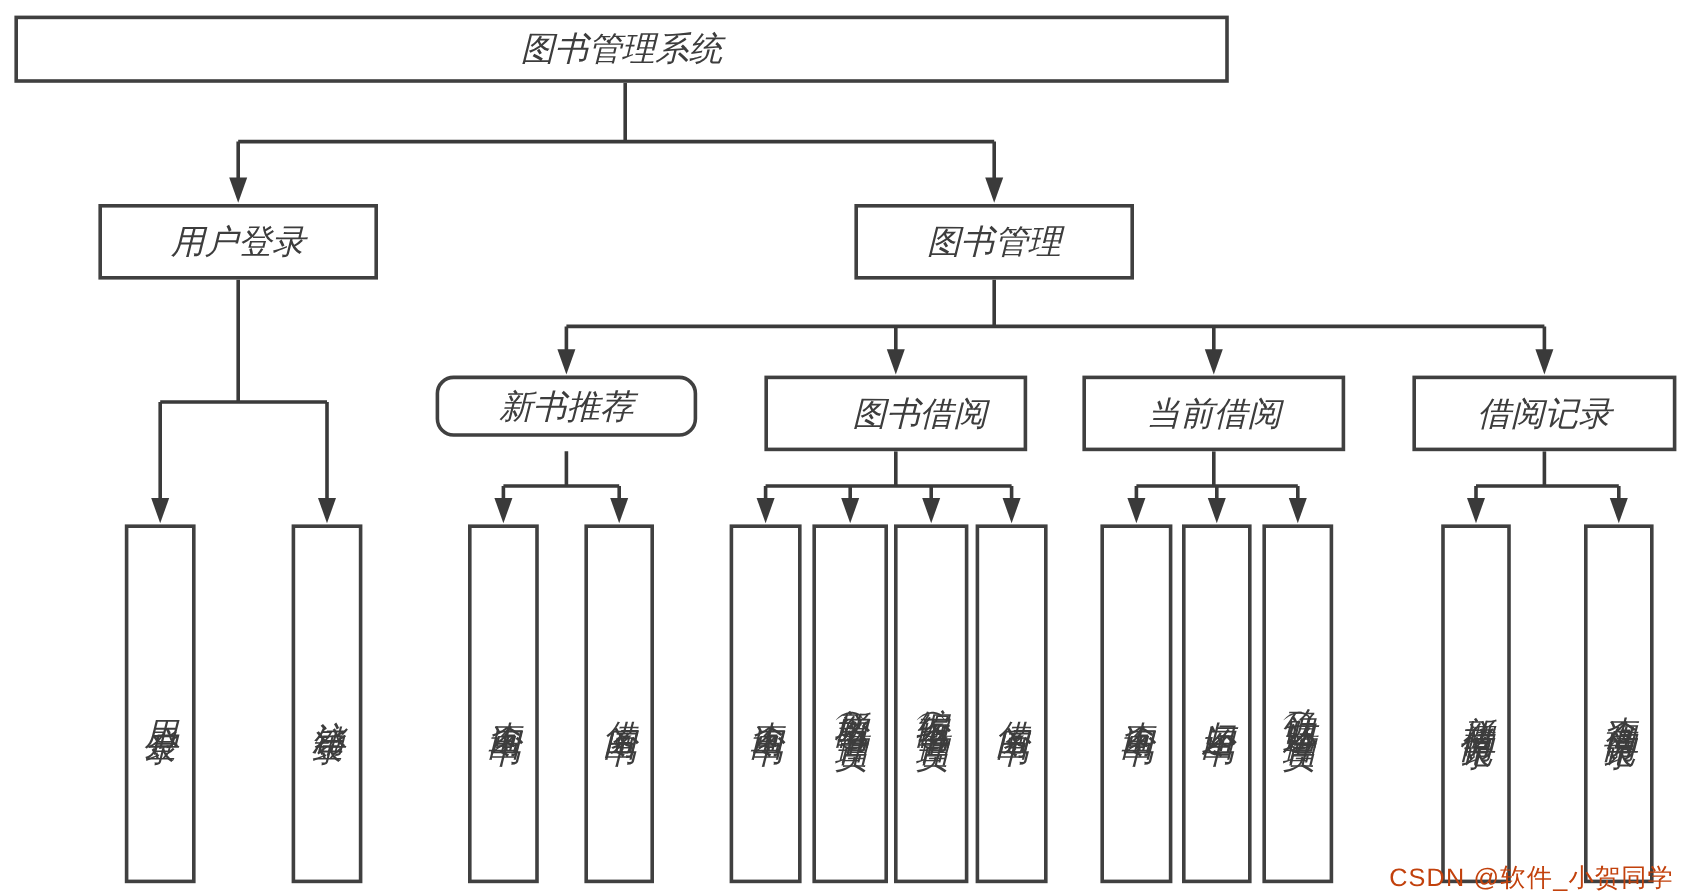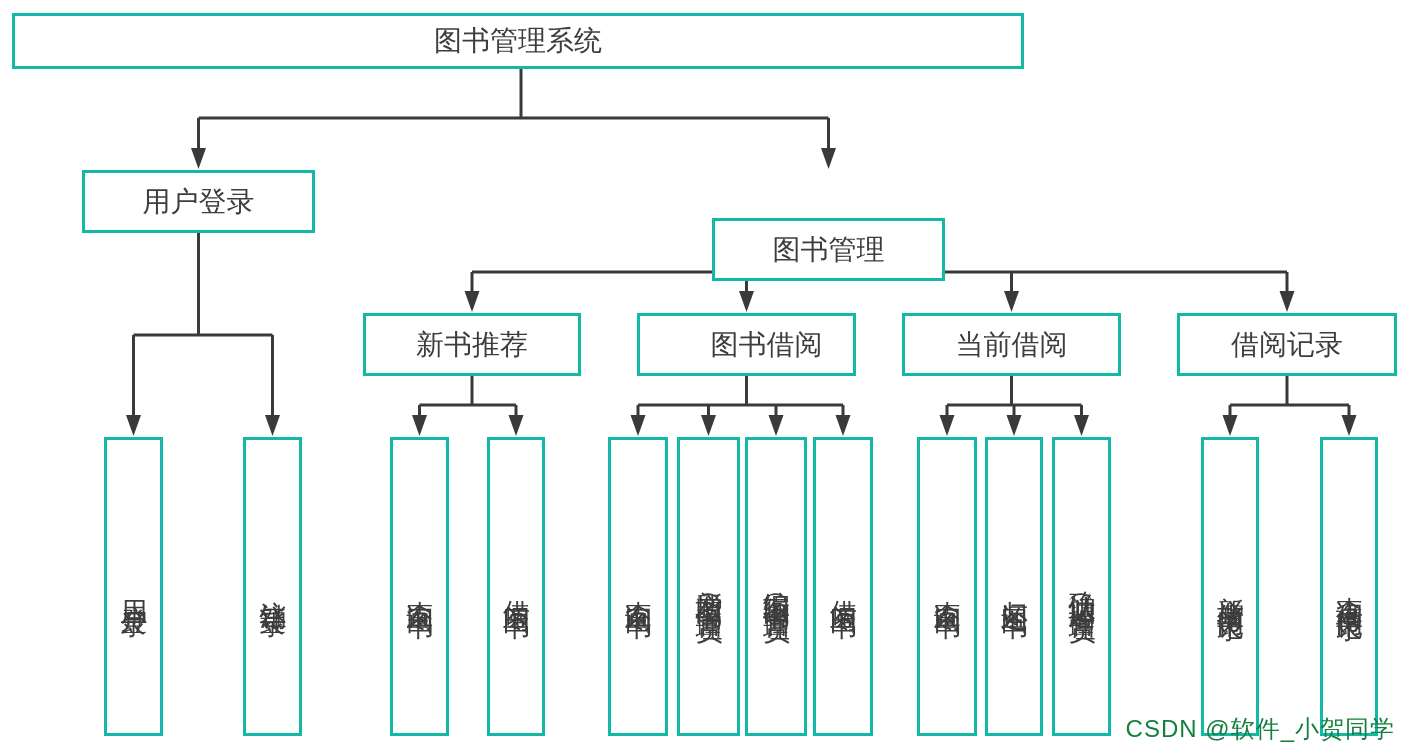--- a/index.html
+++ b/index.html
@@ -7,41 +7,42 @@
     position:relative;
     width:1405px;height:747px;
     background:#ffffff;
     font-family:"Liberation Sans","DejaVu Sans",sans-serif;
     overflow:hidden;
   }
   #wires{position:absolute;left:0;top:0;width:1405px;height:747px;}
   .node{
     position:absolute;
     box-sizing:border-box;
-    border:3px solid #14b8a6;
+    border:3px solid #404040;
     background:#ffffff;
     display:flex;align-items:center;justify-content:center;
     color:#3d3d3d;
     font-size:28px;
     white-space:nowrap;
     z-index:2;
+    font-style:italic;
   }
   .leaf{
     font-size:27px;
     writing-mode:vertical-rl;
     text-orientation:mixed;
     letter-spacing:4px;
     line-height:1;
     white-space:normal;
   }
   #watermark{
     position:absolute;
     right:10px;bottom:2px;
-    font-size:24px;
-    color:#15803d;
+    font-size:21px;
+    color:#c2410c;
     letter-spacing:1px;
     z-index:5;
   }
 </style>
 </head>
 <body>
 
 <div id="canvas">
 
   <svg id="wires" width="1405" height="747" viewBox="0 0 1405 747">
@@ -85,23 +86,23 @@
       <use href="#ah" x="1014" y="436"></use>
       <use href="#ah" x="1081.5" y="436"></use>
       <use href="#ah" x="1230" y="436"></use>
       <use href="#ah" x="1349" y="436"></use>
     </g>
   </svg>
 
   <div class="node" style="left:12px;top:13px;width:1012px;height:56px;">图书管理系统</div>
 
   <div class="node" style="left:82px;top:170px;width:233px;height:63px;">用户登录</div>
-  <div class="node" style="left:712px;top:170px;width:233px;height:63px;margin-top:48px;">图书管理</div>
+  <div class="node" style="left:712px;top:170px;width:233px;height:63px;">图书管理</div>
 
-  <div class="node" style="left:363px;top:313px;width:218px;height:63px;">新书推荐</div>
+  <div class="node" style="left:363px;top:313px;width:218px;height:51px;border-radius:15px;">新书推荐</div>
   <div class="node" style="left:637px;top:313px;width:219px;height:63px;padding-left:40px;">图书借阅</div>
   <div class="node" style="left:1177px;top:313px;width:220px;height:63px;">借阅记录</div>
   <div class="node" style="left:902px;top:313px;width:219px;height:63px;">当前借阅</div>
 
   <div class="node leaf" style="left:104px;top:437px;width:59px;height:299px;">用户登录</div>
   <div class="node leaf" style="left:243px;top:437px;width:59px;height:299px;">注销登录</div>
 
   <div class="node leaf" style="left:390px;top:437px;width:59px;height:299px;">查询图书</div>
   <div class="node leaf" style="left:487px;top:437px;width:58px;height:299px;">借阅图书</div>
 

